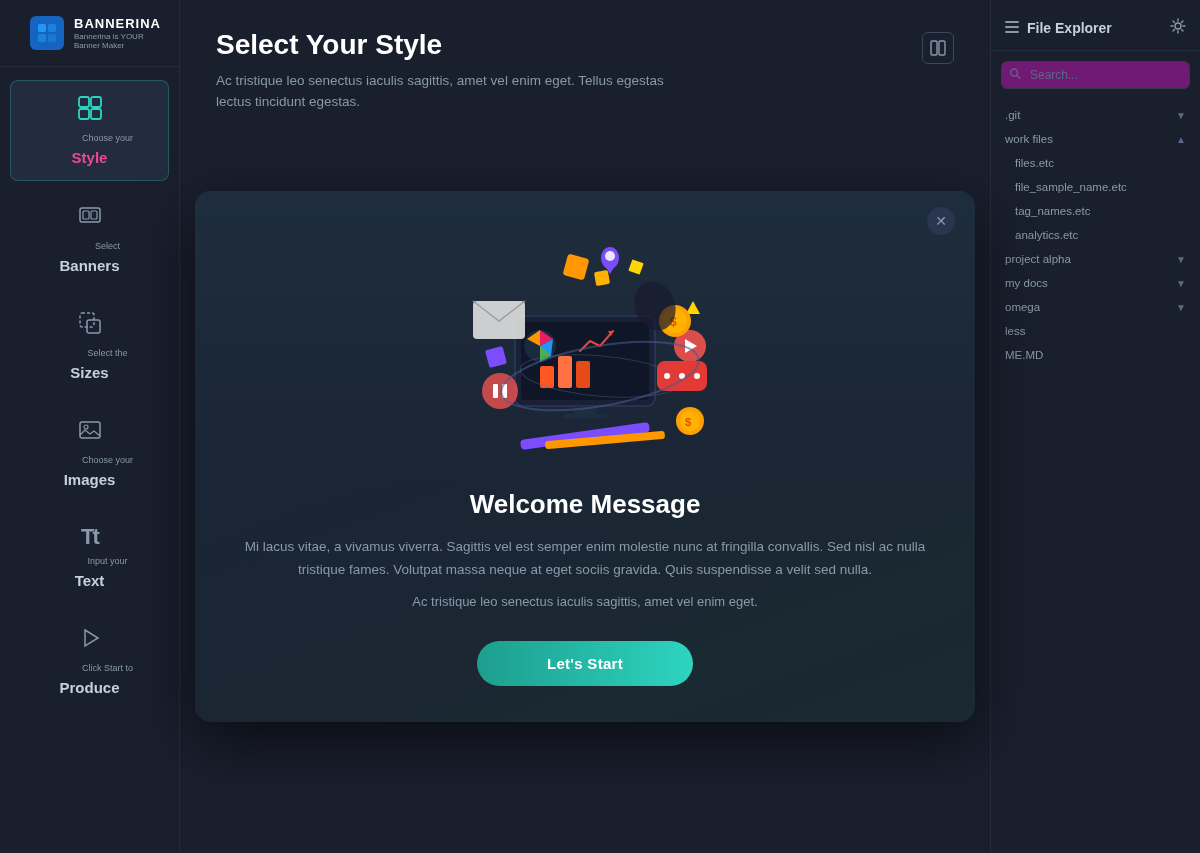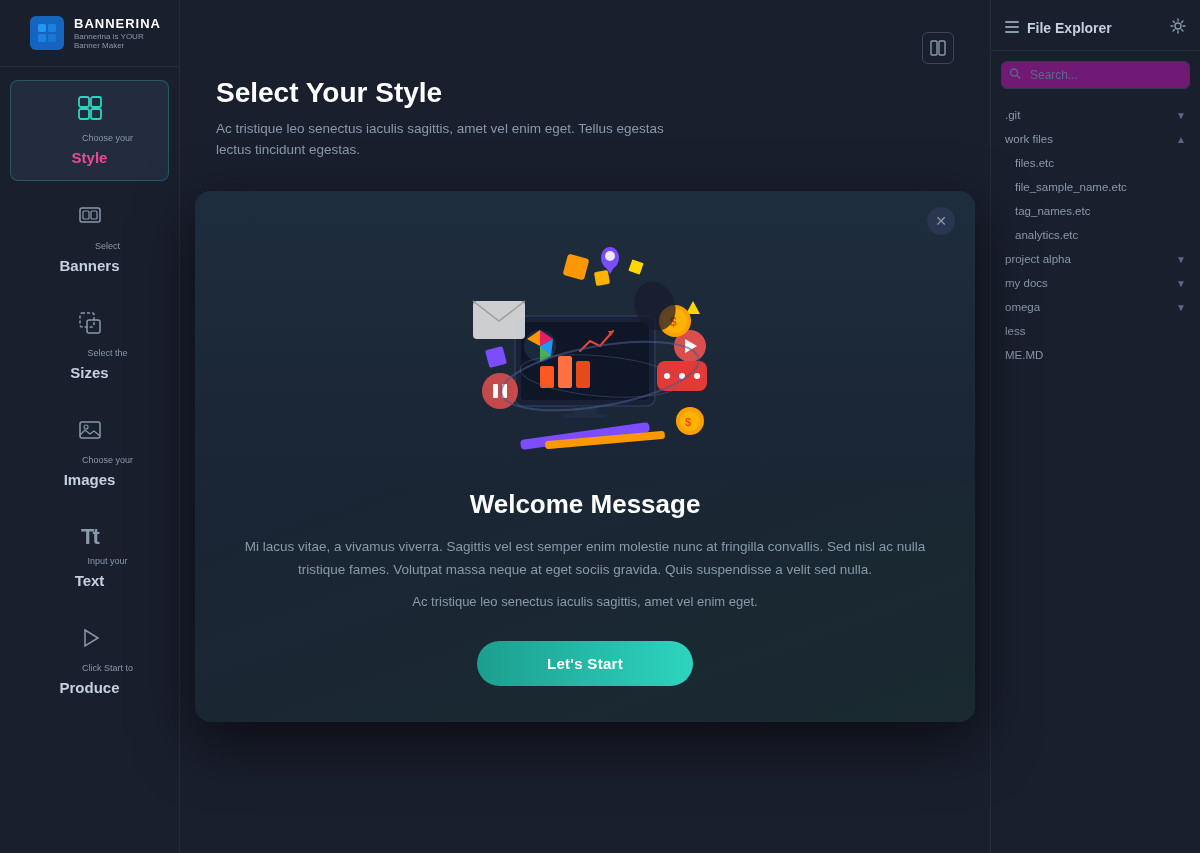--- a/index.html
+++ b/index.html
@@ -116,21 +116,20 @@
       display: flex;
       align-items: flex-start;
       justify-content: space-between;
       margin-bottom: 24px;
     }
     .main-title {
       font-size: 28px;
       font-weight: 700;
       color: #fff;
       line-height: 1.2;
-      margin-top: 48px;
     }
     .main-subtitle {
       font-size: 13.5px;
       color: #8899aa;
       margin-top: 8px;
       max-width: 480px;
       line-height: 1.6;
     }
     .layout-toggle {
       width: 32px;

